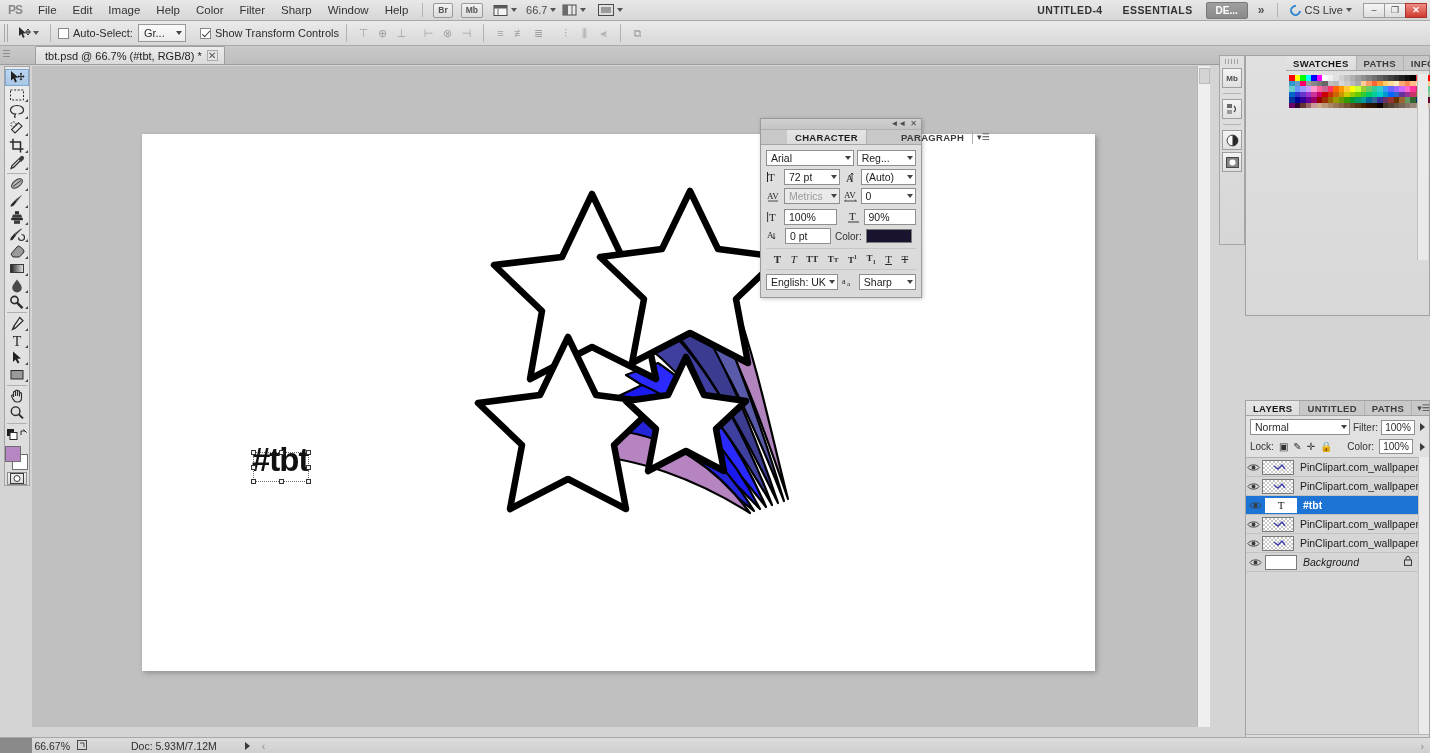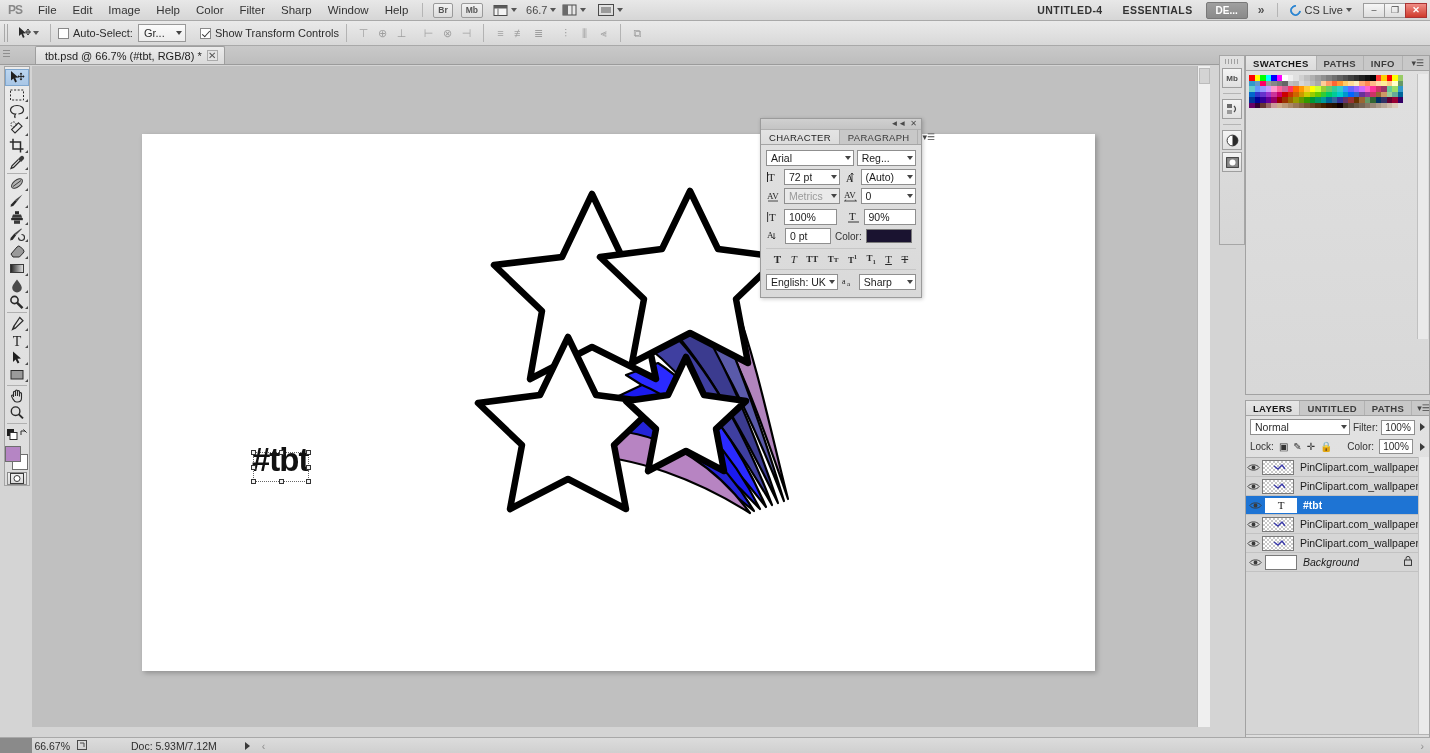--- a/index.html
+++ b/index.html
@@ -144,22 +144,22 @@
     background:linear-gradient(#e2e2e2,#d9d9d9);
     border:1px solid #9b9b9b; box-shadow:1px 1px 4px rgba(0,0,0,.22);
     font-size:11px;
   }
   #char-titlebar{height:11px;background:linear-gradient(#d0d0d0,#c4c4c4);
     display:flex;align-items:center;justify-content:flex-end;gap:4px;padding-right:4px;
     border-bottom:1px solid #b0b0b0;}
   .tb-ico{font-size:8px;color:#4a4a4a;line-height:1;}
   #char-tabs{height:15px;display:flex;align-items:stretch;background:#c8c8c8;
     border-bottom:1px solid #a5a5a5;}
-  .ch-tab{padding:0 8px;display:flex;align-items:center;font-size:9.5px;font-weight:normal;
-    letter-spacing:.3px;color:#3a3a3a;border-right:1px solid #b0b0b0;}
+  .ch-tab{padding:0 8px;display:flex;align-items:center;font-size:9.5px;font-weight:bold;
+    letter-spacing:.3px;color:#3a3a3a;border-right:1px solid #b0b0b0;margin-left:26px;}
   .ch-tab.active{background:linear-gradient(#e4e4e4,#dcdcdc);color:#1e1e1e;}
   #char-menu{margin-left:auto;display:flex;align-items:center;padding:0 4px;font-size:9px;color:#444;}
   #char-body{padding:5px 5px 0 5px;}
   .crow{display:flex;align-items:center;gap:3px;margin-bottom:3px;}
   .cfield{
     border:1px solid #8f8f8f;background:#fff;height:16px;
     display:flex;align-items:center;justify-content:space-between;
     padding:0 2px 0 4px;font-size:10.5px;color:#1b1b1b;
   }
   .cfield.dim{background:#eaeaea;color:#9a9a9a;}
@@ -179,22 +179,22 @@
   #dock-icons {
     position:absolute; right:185px; top:55px; width:26px; height:190px;
     background:linear-gradient(#e0e0e0,#d6d6d6); border:1px solid #a6a6a6;
     display:flex;flex-direction:column;align-items:center;padding-top:3px;gap:2px;
   }
   .dk-grip{width:14px;height:5px;background:repeating-linear-gradient(to right,#a0a0a0 0 1px,transparent 1px 3px);margin-bottom:2px;}
   .dk-btn{width:20px;height:20px;border:1px solid #9e9e9e;background:linear-gradient(#f4f4f4,#e0e0e0);
     display:flex;align-items:center;justify-content:center;font-size:8px;font-weight:bold;color:#4c4c4c;}
   .dk-sep{width:18px;height:1px;background:#b4b4b4;margin:3px 0;}
   #swatchpanel{
-    position:absolute; right:0; top:55px; width:185px; height:340px;
-    background:linear-gradient(#e0e0e0,#d8d8d8); border:1px solid #a2a2a2;
+    position:absolute; right:0; top:55px; width:185px; height:261px;
+    background:linear-gradient(#e0e0e0,#d8d8d8); border:1px solid #a2a2a2;padding-left:40px;
   }
   .panel-tabs{height:15px;display:flex;background:#c8c8c8;border-bottom:1px solid #a5a5a5;}
   .p-tab{padding:0 7px;display:flex;align-items:center;font-size:9.5px;font-weight:bold;
     color:#3c3c3c;border-right:1px solid #b2b2b2;letter-spacing:.3px;}
   .p-tab.active{background:linear-gradient(#e6e6e6,#dcdcdc);color:#161616;}
   .p-menu{margin-left:auto;display:flex;align-items:center;padding:0 5px;font-size:9px;color:#444;}
   #swgrid{display:grid;grid-template-columns:repeat(28,5.5px);grid-auto-rows:5.5px;
     gap:0px;padding:4px 3px;}
   .sw{width:5.5px;height:5.5px;border:0;}
   #sw-scroll{position:absolute;right:1px;top:18px;width:11px;bottom:55px;background:#eaeaea;border-left:1px solid #c0c0c0;}

